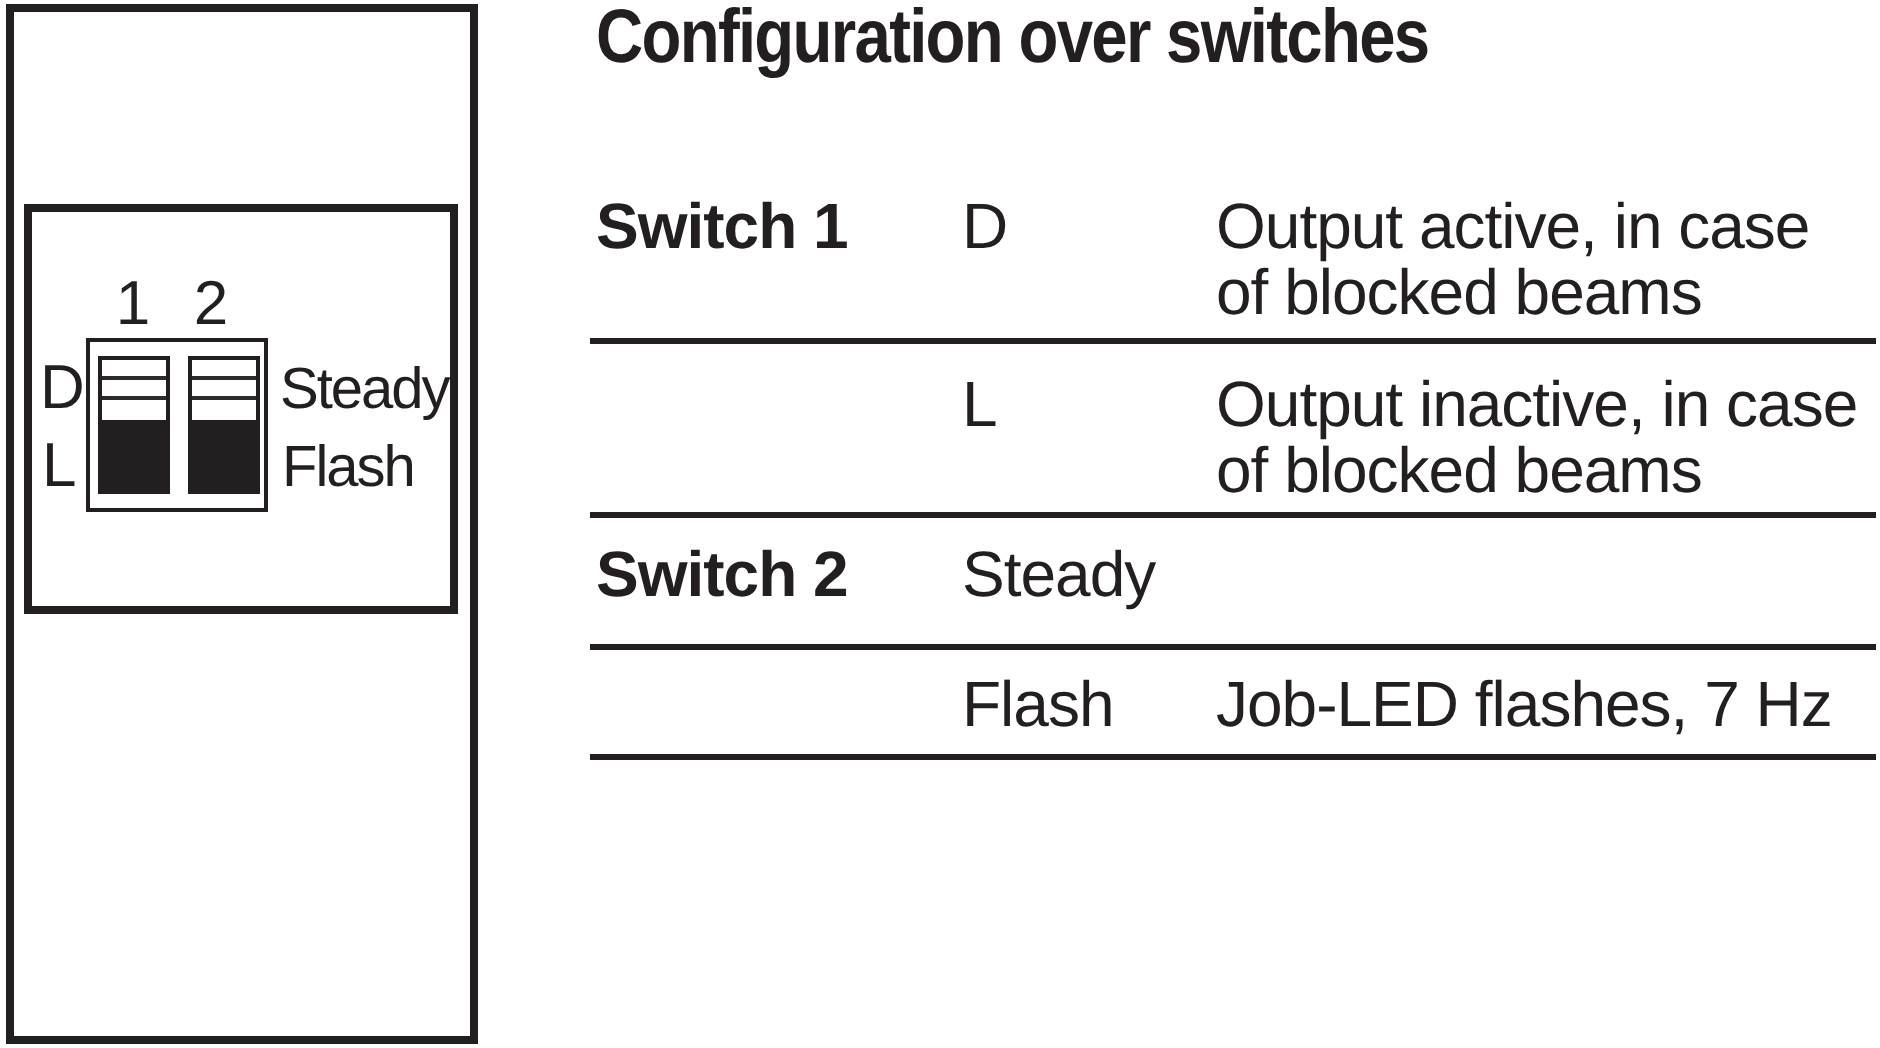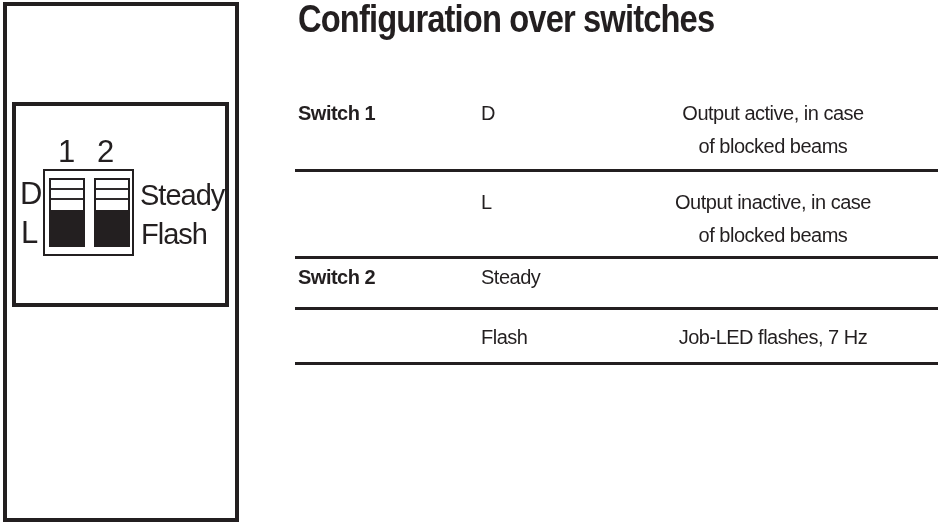--- a/index.html
+++ b/index.html
@@ -51,28 +51,28 @@
     white-space:nowrap; transform:scaleX(0.86); transform-origin:0 0;
     color:#231f20;
   }
   .cfg-table { position:absolute; left:295px; top:86px; width:643px; }
   .t-row {
     display:grid; grid-template-columns:183px 127px 1fr;
     border-bottom:3px solid #231f20;
   }
   .t-row:nth-child(1) { height:86px; padding-top:11px; }
   .t-row:nth-child(2) { height:87px; padding-top:14px; }
-  .t-row:nth-child(3) { height:51px; padding-top:2px; }
+  .t-row:nth-child(3) { height:66px; padding-top:12px; }
   .t-row:nth-child(4) { height:55px; padding-top:11px; }
   .t-cell {
-    font-size:20px; line-height:33px; letter-spacing:-0.5px;
+    font-size:32px; line-height:33px; letter-spacing:-0.5px;
     padding-left:3px; color:#231f20;
   }
   .t-cell.switch-name { font-weight:700; }
-  .t-cell.description { white-space:pre-line;text-align:center; }
+  .t-cell.description { white-space:pre-line; }
 </style>
 </head>
 <body>
 
 <div class="canvas">
 
   <div class="outer-panel">
     <div class="inner-box">
 
       <span class="diagram-label num num1">1</span>

